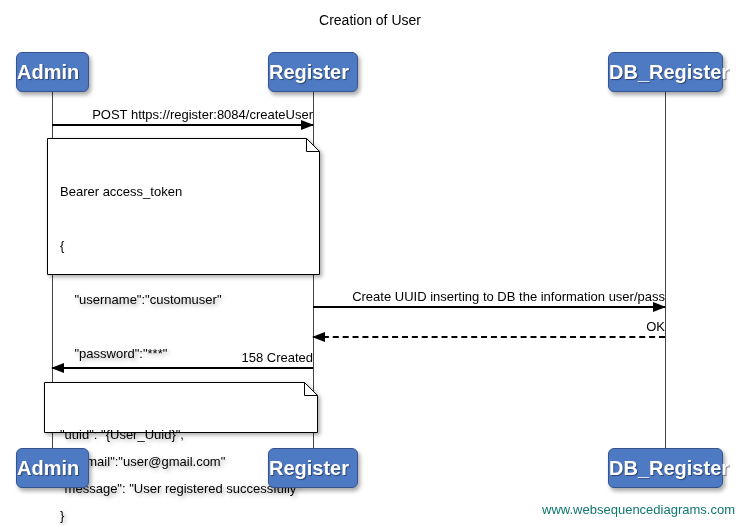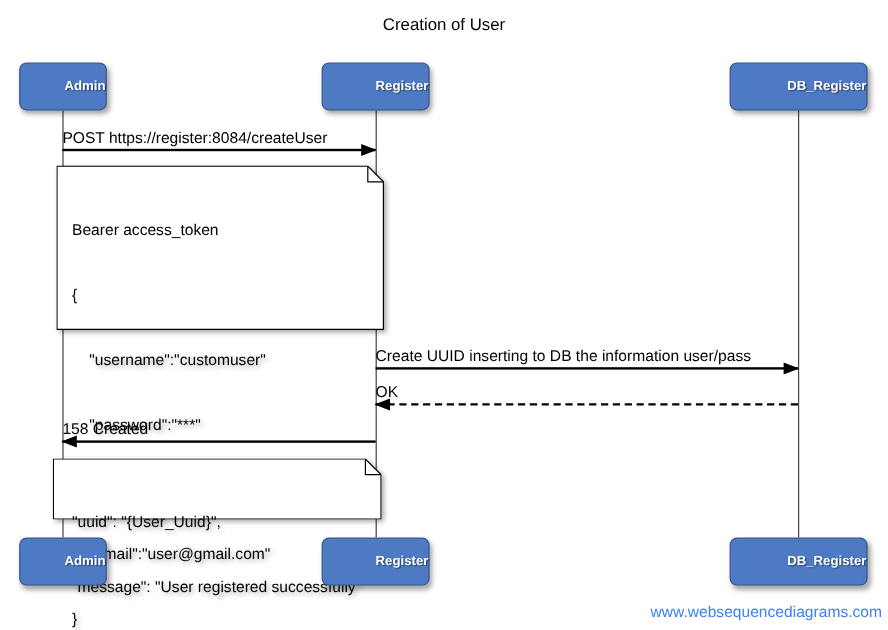--- a/index.html
+++ b/index.html
@@ -10,33 +10,33 @@
   .title {
     position:absolute; top:12px; left:0; width:100%;
     text-align:center; font-size:14px; font-weight:normal;
   }
   .actor {
     position:absolute; height:40px; z-index:4;
     background:var(--actor-fill,#4e7ac4);
     border:1px solid var(--actor-border,#35548e);
     border-radius:6px;
     box-shadow:2px 3px 4px rgba(0,0,0,0.35);
-    color:var(--actor-text,#ffffff); font-weight:bold; font-size:11px;
-    display:flex; align-items:center; justify-content:flex-end;
+    color:var(--actor-text,#ffffff); font-weight:bold; font-size:20px;
+    display:flex; align-items:center; justify-content:flex-start;
     text-shadow:1px 1px 1px rgba(0,0,0,0.45);
     box-sizing:border-box;
   }
   .lifeline {
     position:absolute; top:92px; height:356px; width:1px;
     background:#454545; z-index:1;
   }
   .msg { position:absolute; height:20px; z-index:2; }
   .msg .lbl {
     position:absolute; left:0; right:0; bottom:4px;
-    text-align:left; font-size:13px; white-space:nowrap;
+    text-align:right; font-size:13px; white-space:nowrap;
   }
   .msg .line {
     position:absolute; left:0; right:0; bottom:0; height:0;
     border-bottom:2px solid var(--line,#000);
   }
   .msg .line.dashed { border-bottom-style:dashed; }
   .msg .head {
     position:absolute; bottom:-4px; width:0; height:0;
     border-top:5px solid transparent; border-bottom:5px solid transparent;
   }
@@ -45,21 +45,21 @@
   .note { position:absolute; z-index:3; filter:drop-shadow(2px 2px 2px rgba(0,0,0,0.35)); }
   .note svg { position:absolute; left:0; top:0; }
   .note .note-text {
     position:absolute; left:0; top:0; right:0; bottom:0;
     font-size:13px; line-height:18px; white-space:pre;
   }
   .note-text.body1 { padding:9px 8px 0 13px; }
   .note-text.body2 { padding:8px 8px 0 16px; }
   .footer {
     position:absolute; right:5px; bottom:8px;
-    font-size:13px; color:#3b82f6;
+    font-size:13px; color:#0f766e;
   }
 </style>
 </head>
 <body>
 
 <div class="canvas">
 
   <div class="title">Creation of User</div>
 
   <div class="lifeline" style="left:52px;"></div>

